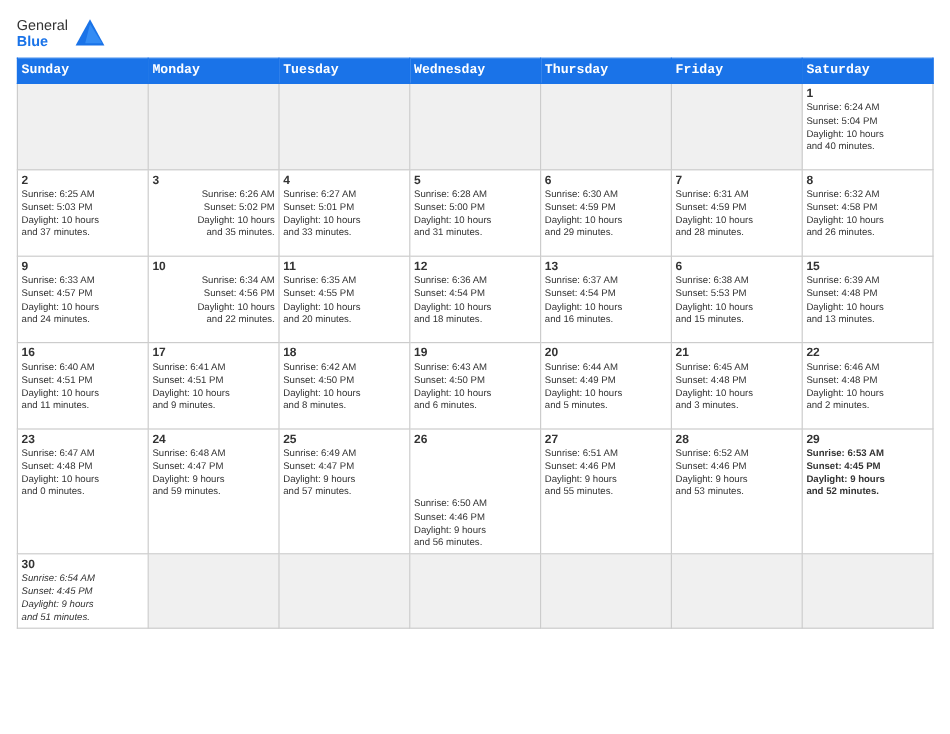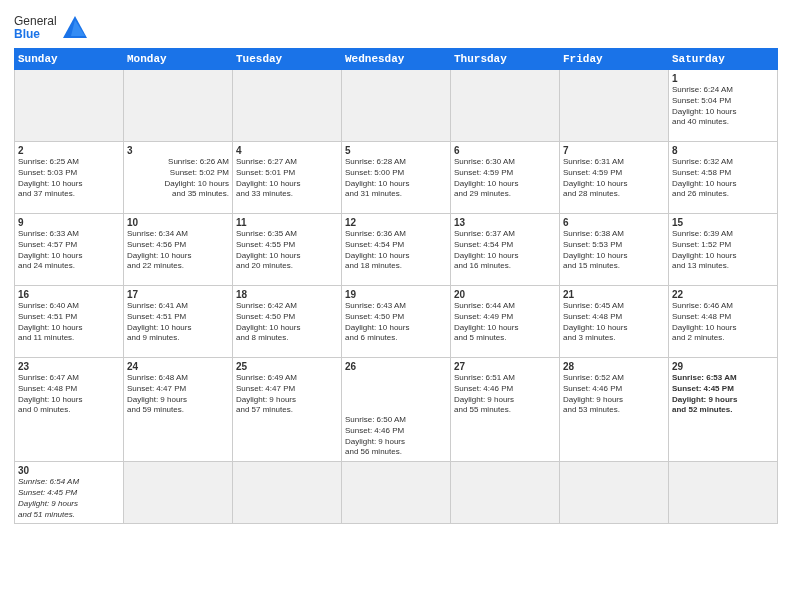--- a/index.html
+++ b/index.html
@@ -188,21 +188,21 @@
         <tr>
           <td>
             <span class="day-num">9</span>
             <div class="day-info" style="white-space: pre-line;">Sunrise: 6:33 AM
 Sunset: 4:57 PM
 Daylight: 10 hours
 and 24 minutes.</div>
           </td>
           <td>
             <span class="day-num">10</span>
-            <div class="day-info" style="white-space: pre-line;">Sunrise: 6:34 AM
+            <div class="day-info" style="white-space: pre-line; text-align: right;">Sunrise: 6:34 AM
 Sunset: 4:56 PM
 Daylight: 10 hours
 and 22 minutes.</div>
           </td>
           <td>
             <span class="day-num">11</span>
             <div class="day-info" style="white-space: pre-line;">Sunrise: 6:35 AM
 Sunset: 4:55 PM
 Daylight: 10 hours
 and 20 minutes.</div>
@@ -224,21 +224,21 @@
           <td>
             <span class="day-num">6</span>
             <div class="day-info" style="white-space: pre-line;">Sunrise: 6:38 AM
 Sunset: 5:53 PM
 Daylight: 10 hours
 and 15 minutes.</div>
           </td>
           <td>
             <span class="day-num">15</span>
             <div class="day-info" style="white-space: pre-line;">Sunrise: 6:39 AM
-Sunset: 1:52 PM
+Sunset: 4:48 PM
 Daylight: 10 hours
 and 13 minutes.</div>
           </td>
         </tr>
         <tr>
           <td>
             <span class="day-num">16</span>
             <div class="day-info" style="white-space: pre-line;">Sunrise: 6:40 AM
 Sunset: 4:51 PM
 Daylight: 10 hours

